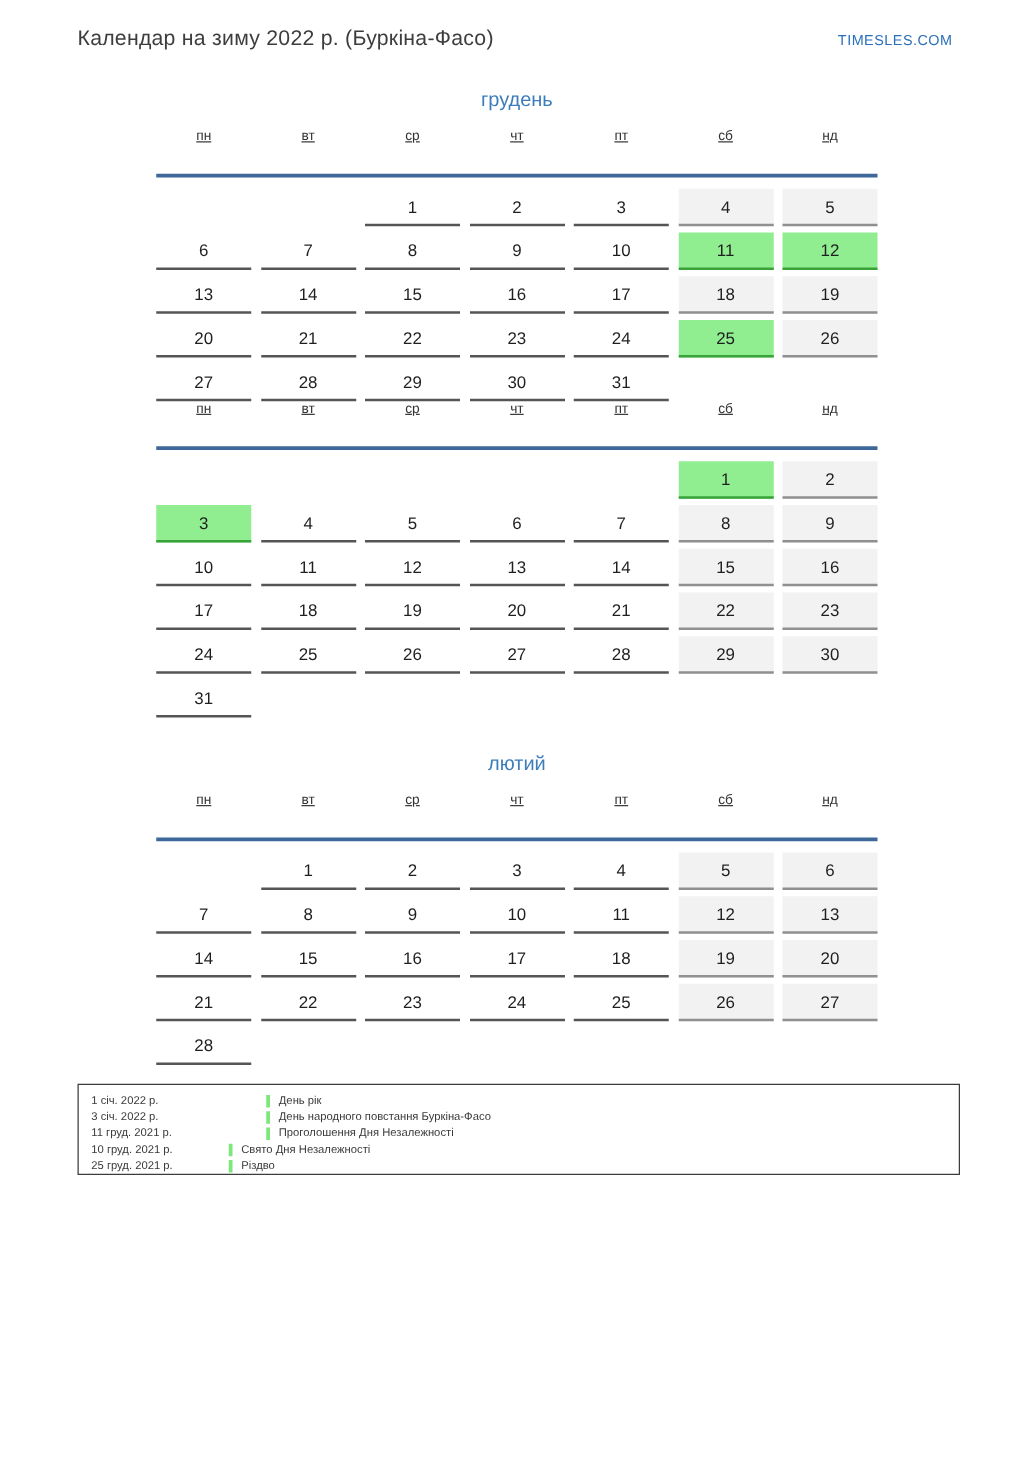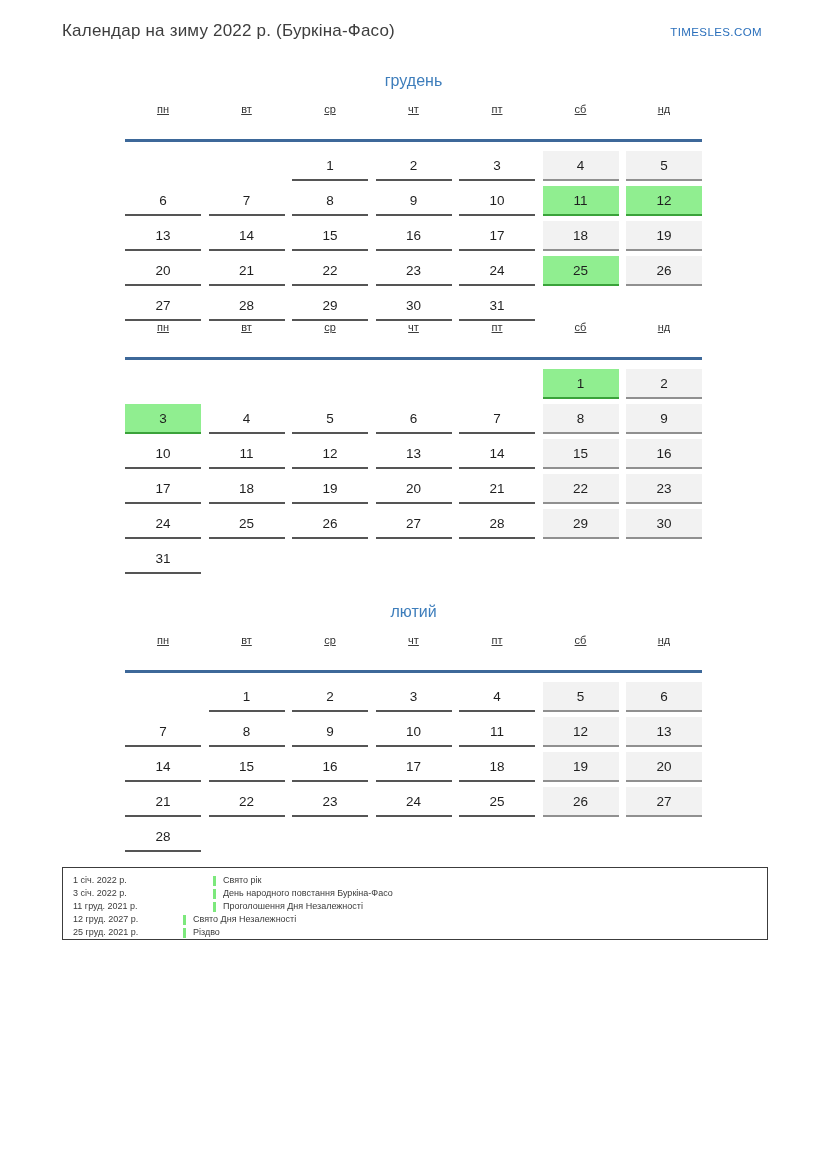--- a/index.html
+++ b/index.html
@@ -232,36 +232,36 @@
         <div class="cell empty"></div>
       </div>
   </section>
 </main>
 
 <footer class="legend">
   <div class="legend-col col-left">
       <div class="legend-row">
         <span class="legend-date">1 січ. 2022 р.</span>
         <span class="legend-bar"></span>
-        <span class="legend-label">Свято рік</span>
+        <span class="legend-label">День рік</span>
       </div>
       <div class="legend-row">
         <span class="legend-date">3 січ. 2022 р.</span>
         <span class="legend-bar"></span>
         <span class="legend-label">День народного повстання Буркіна-Фасо</span>
       </div>
       <div class="legend-row">
         <span class="legend-date">11 груд. 2021 р.</span>
         <span class="legend-bar"></span>
         <span class="legend-label">Проголошення Дня Незалежності</span>
       </div>
     </div>
   <div class="legend-col col-right">
       <div class="legend-row">
-        <span class="legend-date">12 груд. 2027 р.</span>
+        <span class="legend-date">10 груд. 2021 р.</span>
         <span class="legend-bar"></span>
         <span class="legend-label">Свято Дня Незалежності</span>
       </div>
       <div class="legend-row">
         <span class="legend-date">25 груд. 2021 р.</span>
         <span class="legend-bar"></span>
         <span class="legend-label">Різдво</span>
       </div>
     </div>
 </footer>

